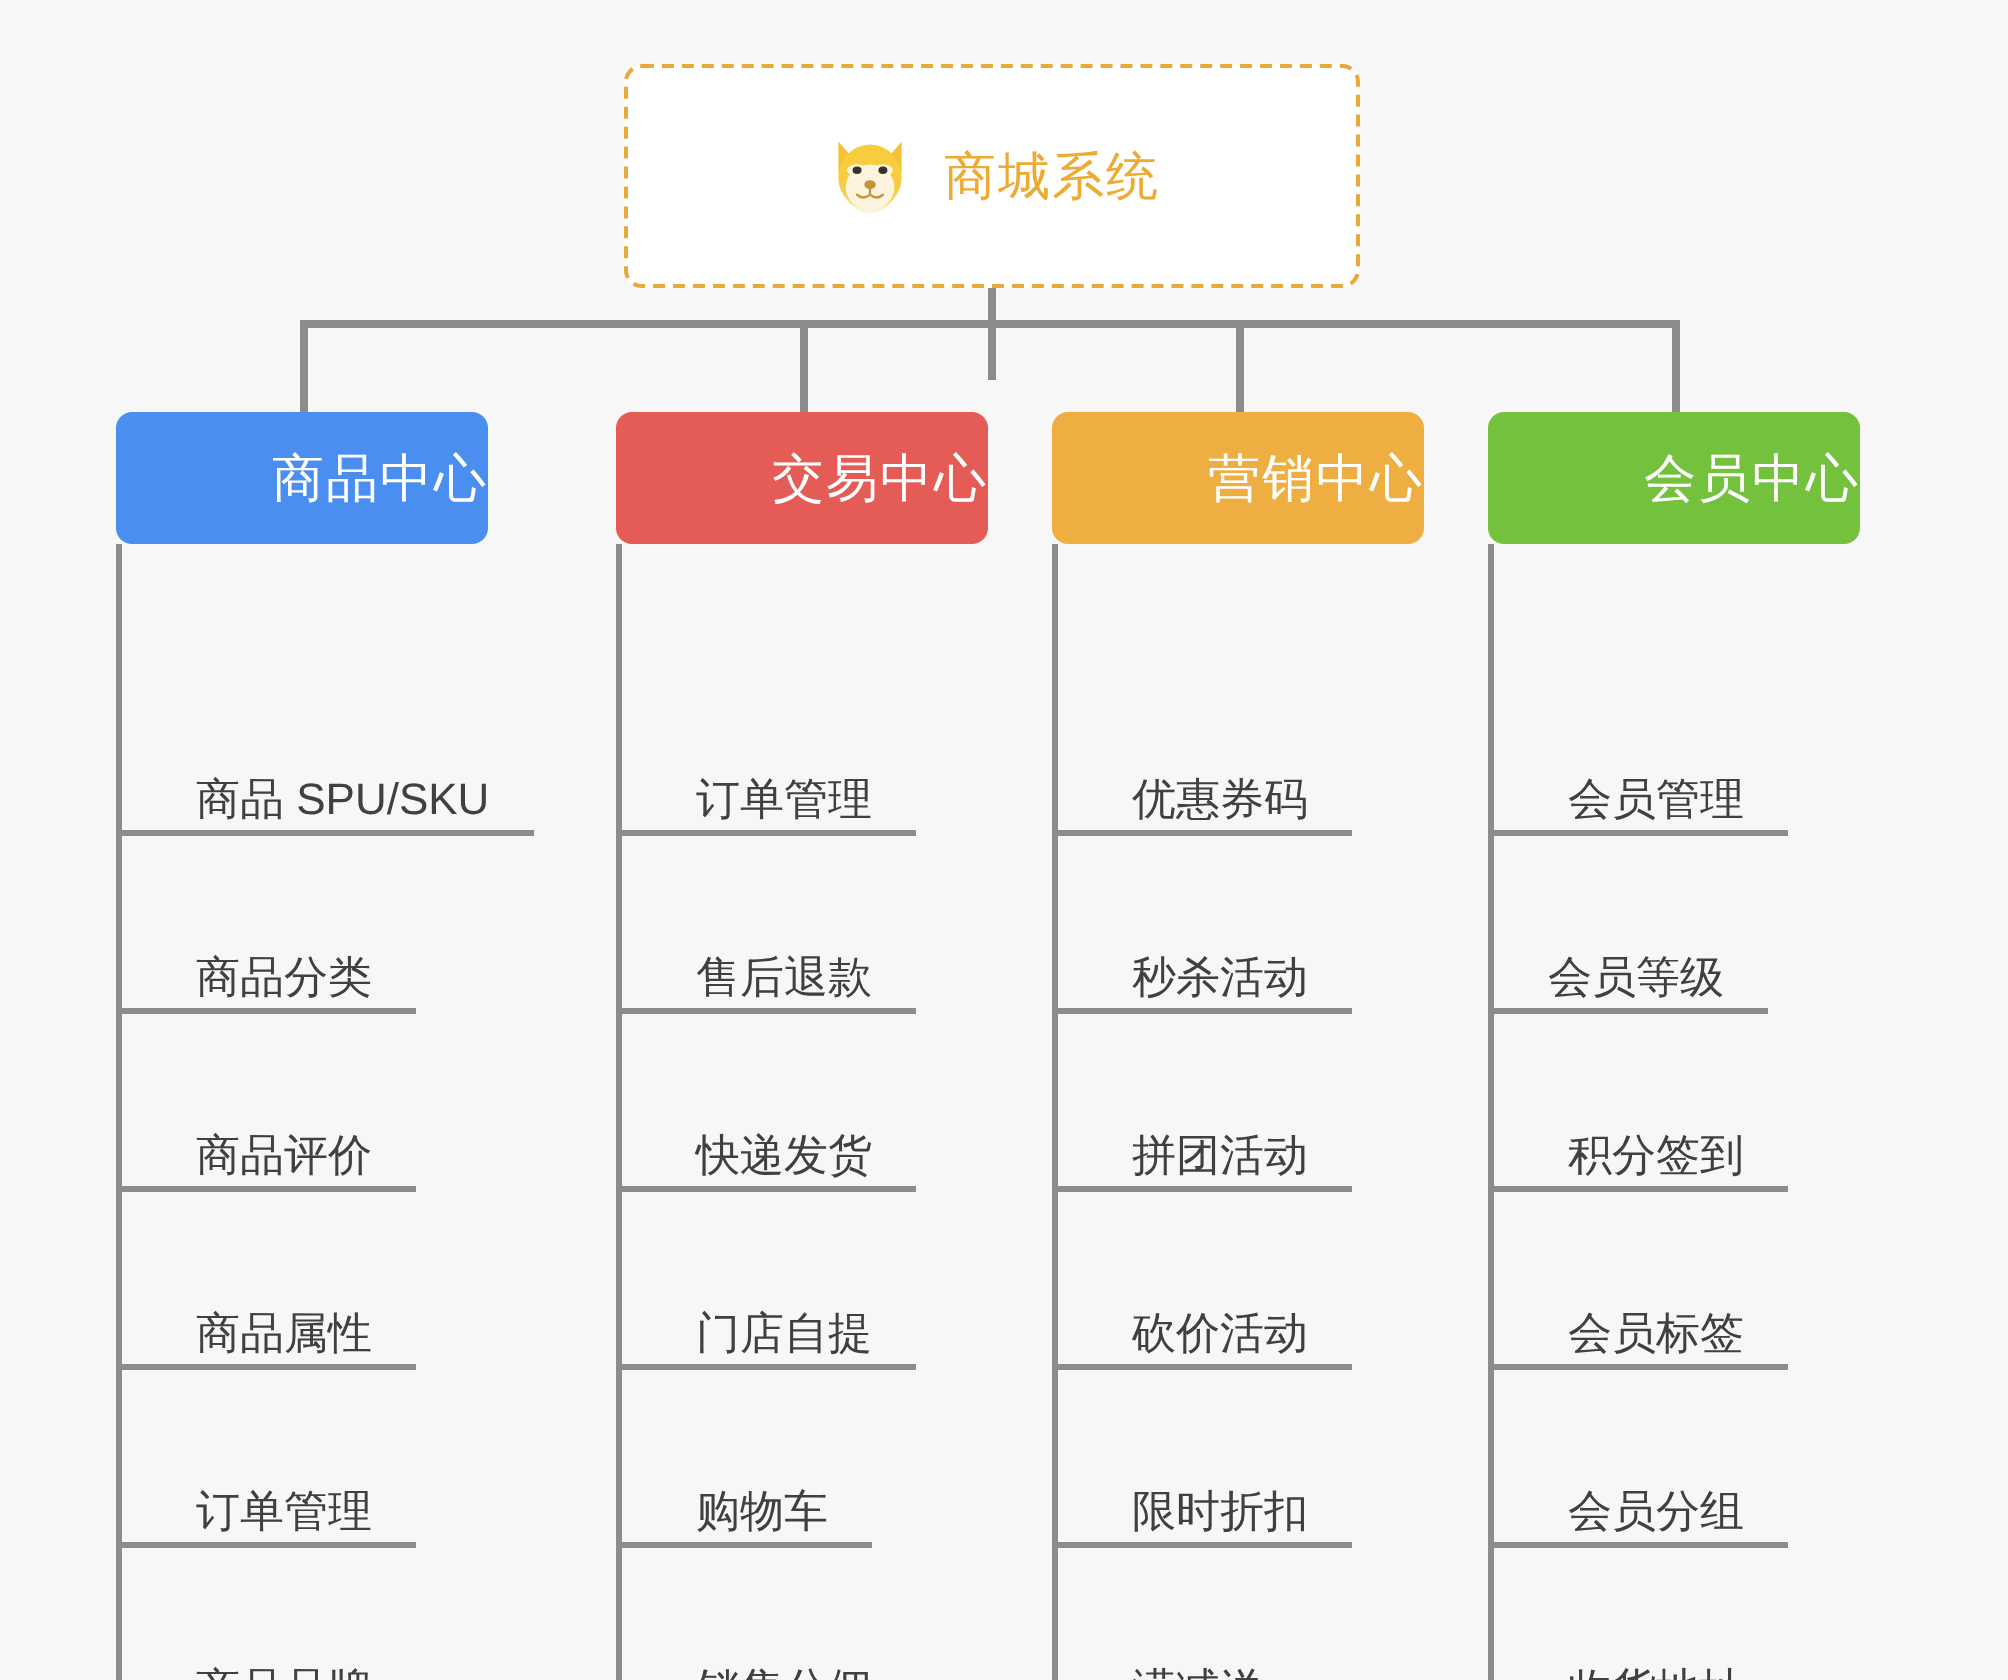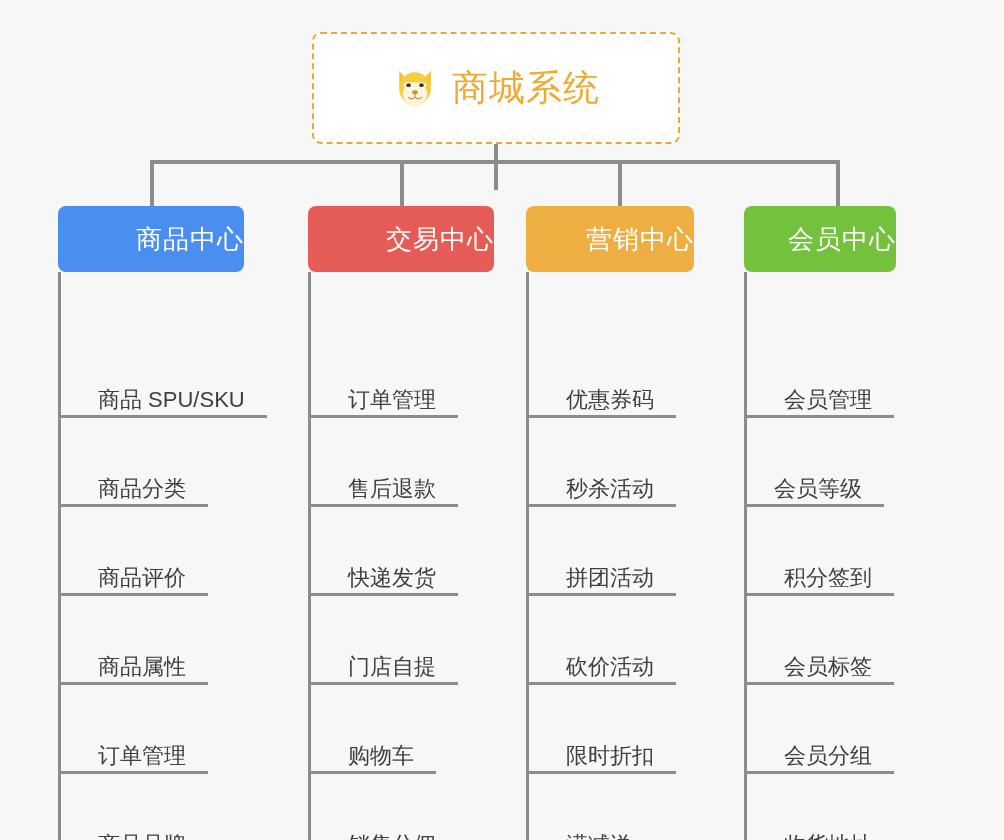--- a/index.html
+++ b/index.html
@@ -31,21 +31,21 @@
     justify-content: center;
     gap: 14px;
   }
   #root-node .dog-icon {
     width: 46px;
     height: 46px;
     flex: 0 0 auto;
     display: block;
   }
   #root-node .root-title {
-    font-size: 36px;
+    font-size: 26px;
     color: #eeab33;
     letter-spacing: 1px;
     line-height: 1;
     white-space: nowrap;
   }
 
   
   .conn {
     position: absolute;
     background: #8c8c8c;
@@ -72,22 +72,22 @@
   #conn-drop-2 { left: 618px; }
   #conn-drop-3 { left: 836px; }
 
   
   .column {
     position: absolute;
     top: 206px;
   }
   #column-0 { left: 58px;  width: 186px; }
   #column-1 { left: 308px; width: 186px; }
-  #column-2 { left: 526px; width: 168px; }
-  #column-3 { left: 744px; width: 152px; }
+  #column-2 { left: 526px; width: 186px; }
+  #column-3 { left: 744px; width: 186px; }
 
   .col-header {
     height: 66px;
     border-radius: 8px;
     display: flex;
     align-items: center;
     justify-content: flex-end;
     color: #ffffff;
     font-size: 26px;
     letter-spacing: 1px;

